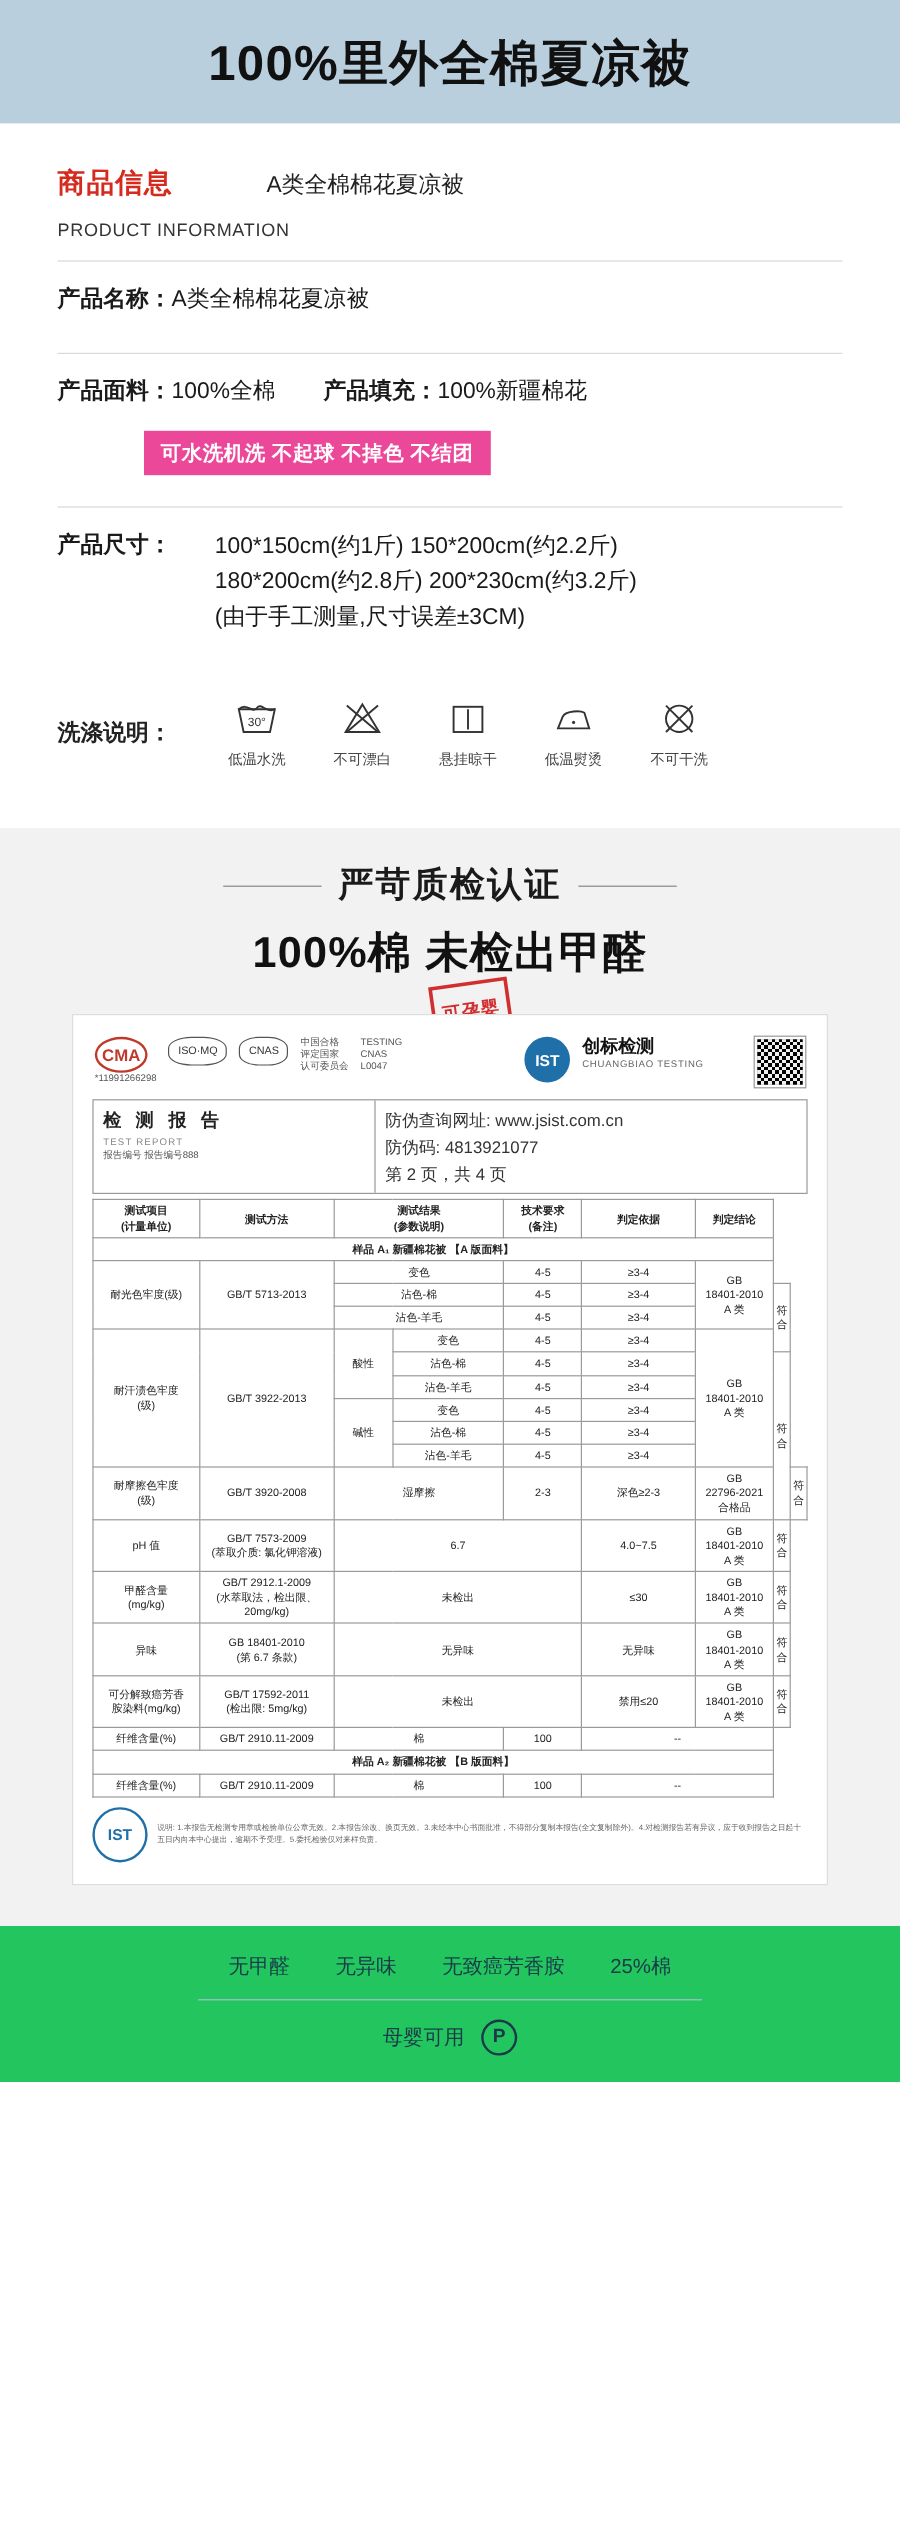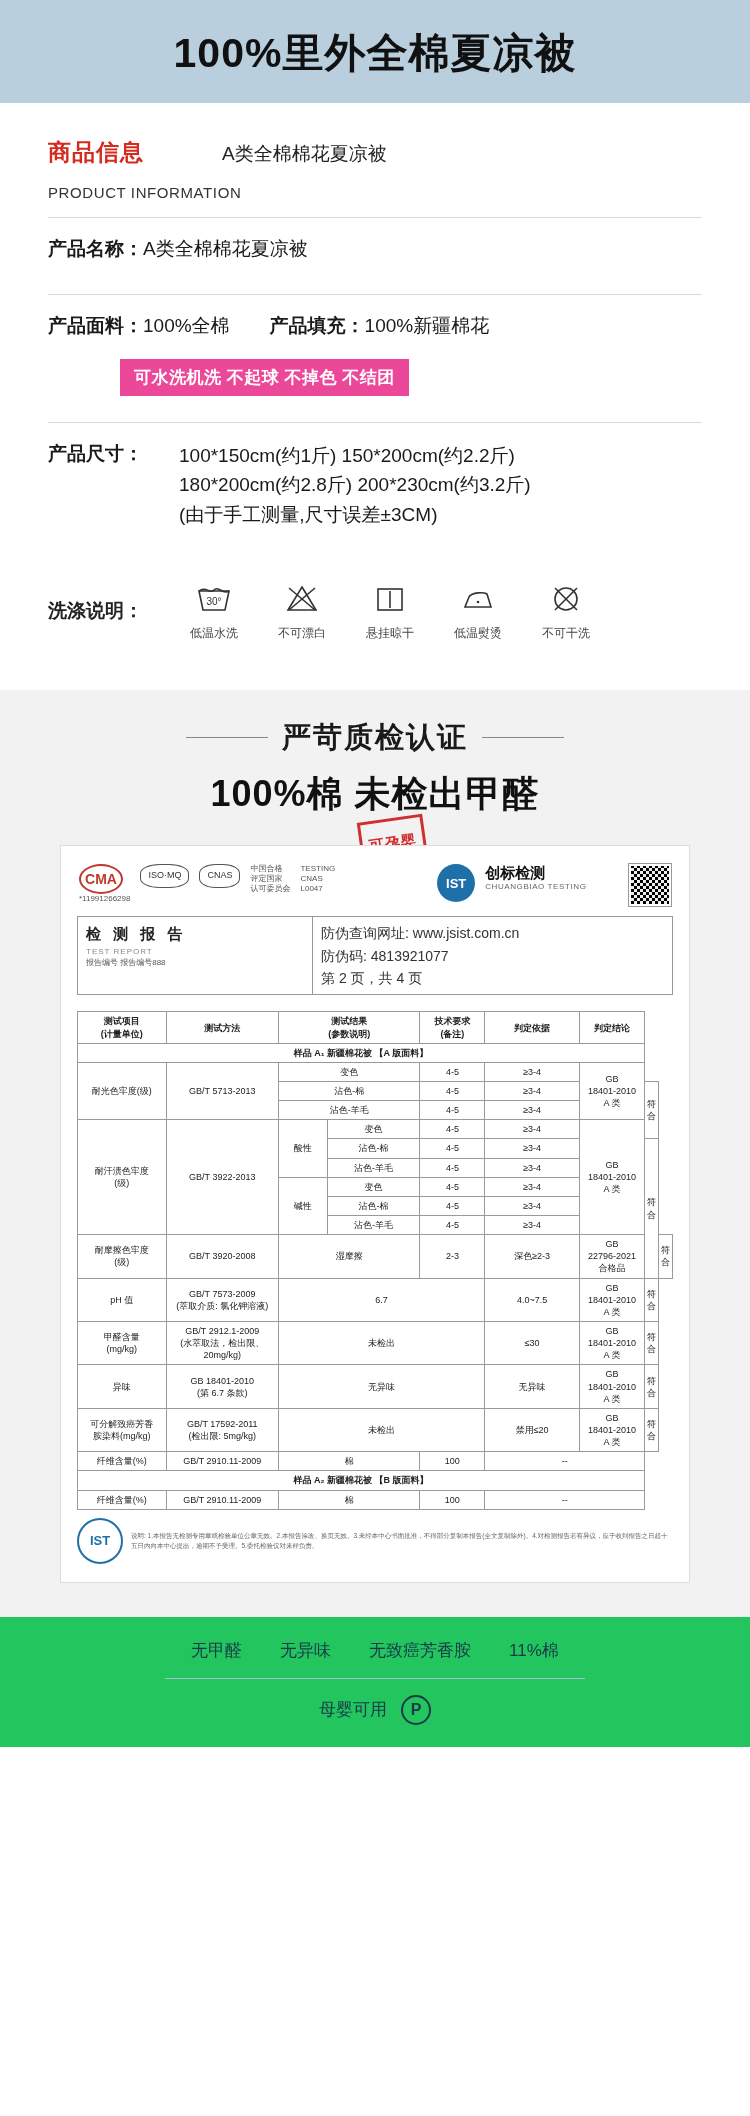--- a/index.html
+++ b/index.html
@@ -201,21 +201,21 @@
       repeating-linear-gradient(0deg,#111 0 3px,#fff 3px 6px),
       repeating-linear-gradient(90deg,#111 0 3px,#fff 3px 6px);
     background-blend-mode: difference;
     border: 2px solid #fff;
     outline: 1px solid #999;
   }
   .report-titlebar {
     display: flex;
     border: 1px solid #999;
     font-size: 11px;
-    margin-bottom: 16px;
+    margin-bottom: 4px;
   }
   .rt-left {
     width: 235px;
     border-right: 1px solid #999;
     padding: 6px 8px;
     line-height: 1.5;
   }
   .rt-left .big { font-size: 15px; font-weight: bold; letter-spacing: 4px; }
   .rt-left .sub { font-size: 8px; color: #888; letter-spacing: 1px; }
   .rt-right { flex: 1; padding: 5px 8px; line-height: 1.6; font-size: 14px; color: #333; }
@@ -614,21 +614,21 @@
       <div class="callout fill">填充为100%棉</div>
       <div class="callout ab">AB双面均为100%棉</div>
       <div class="callout aclass">符合A类标准</div>
     </div>
 
     <div class="features">
       <div class="feat-row">
         <span>无甲醛</span>
         <span>无异味</span>
         <span>无致癌芳香胺</span>
-        <span>11%棉</span>
+        <span>25%棉</span>
       </div>
       <div class="feat-div"></div>
       <div class="feat-bottom">
         <span>母婴可用</span>
         <span class="p-logo">P</span>
       </div>
     </div>
   </div>
 
 </div>

